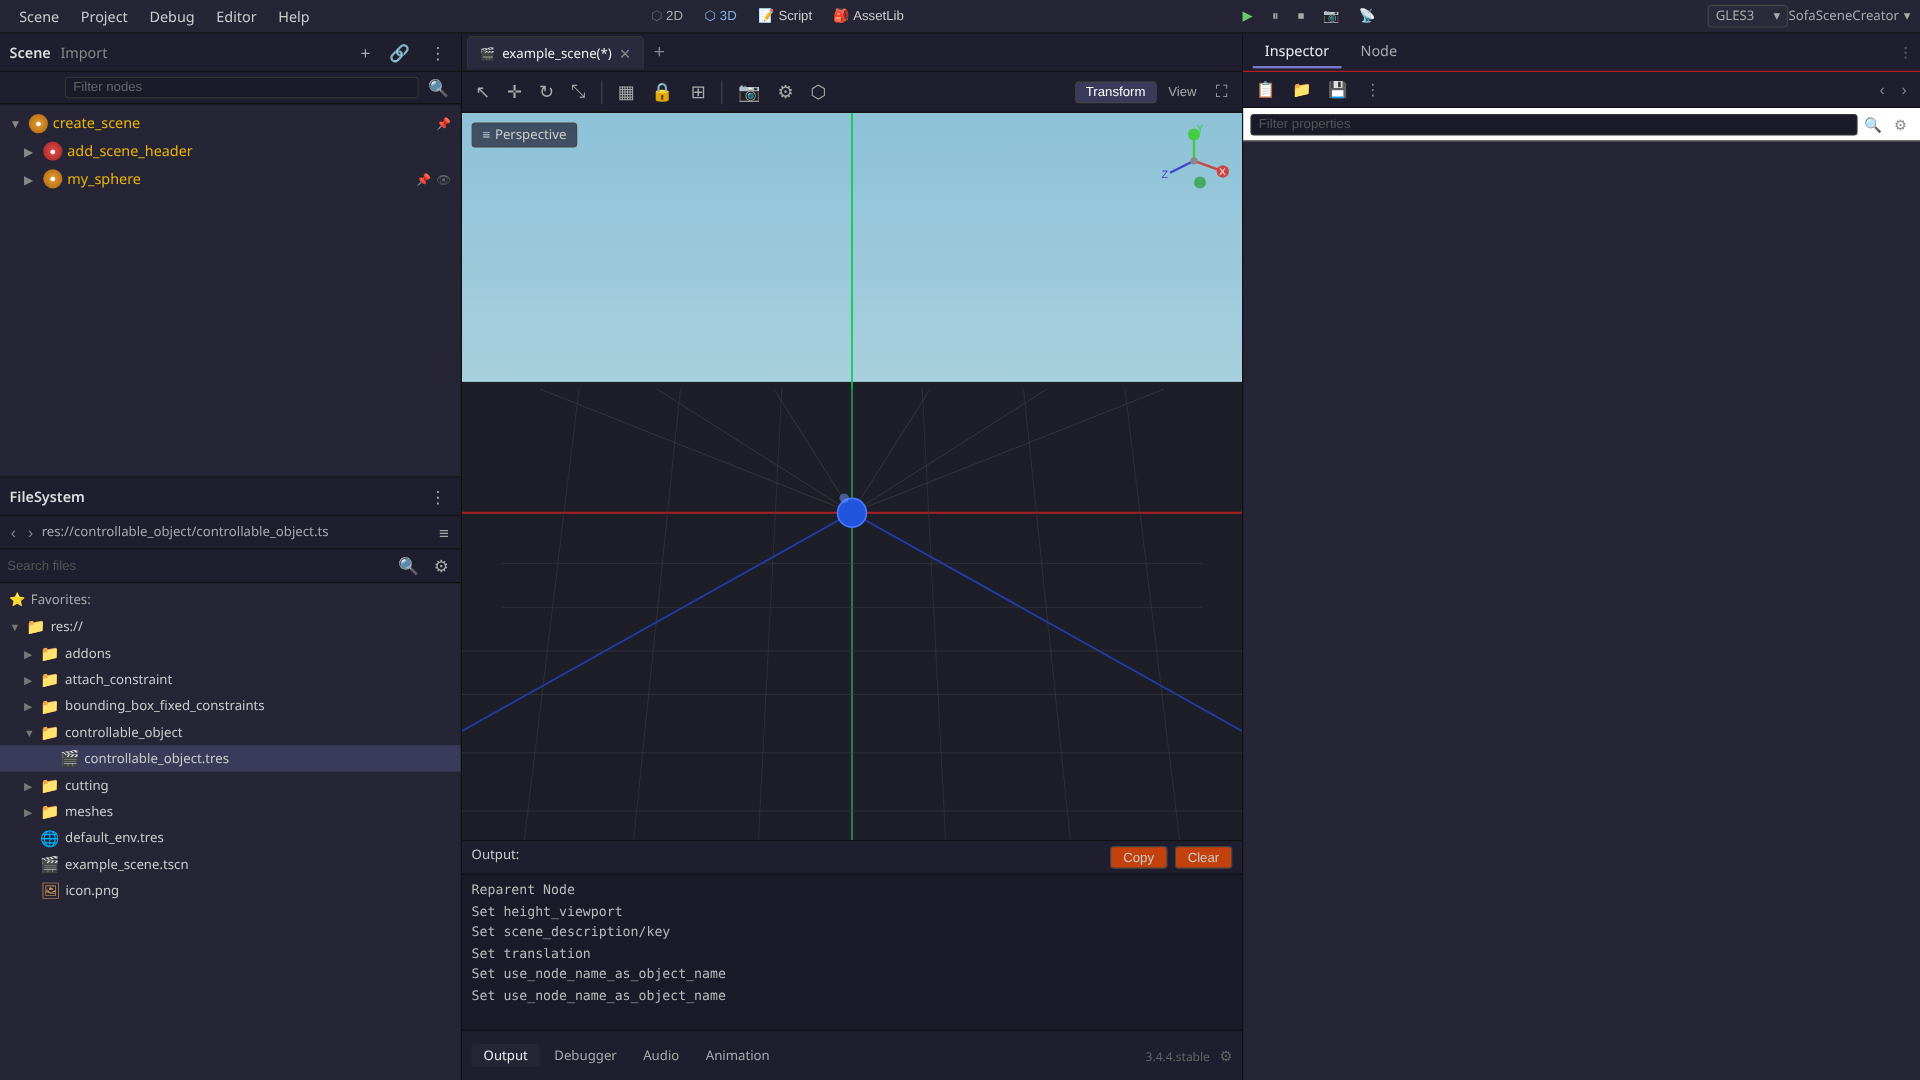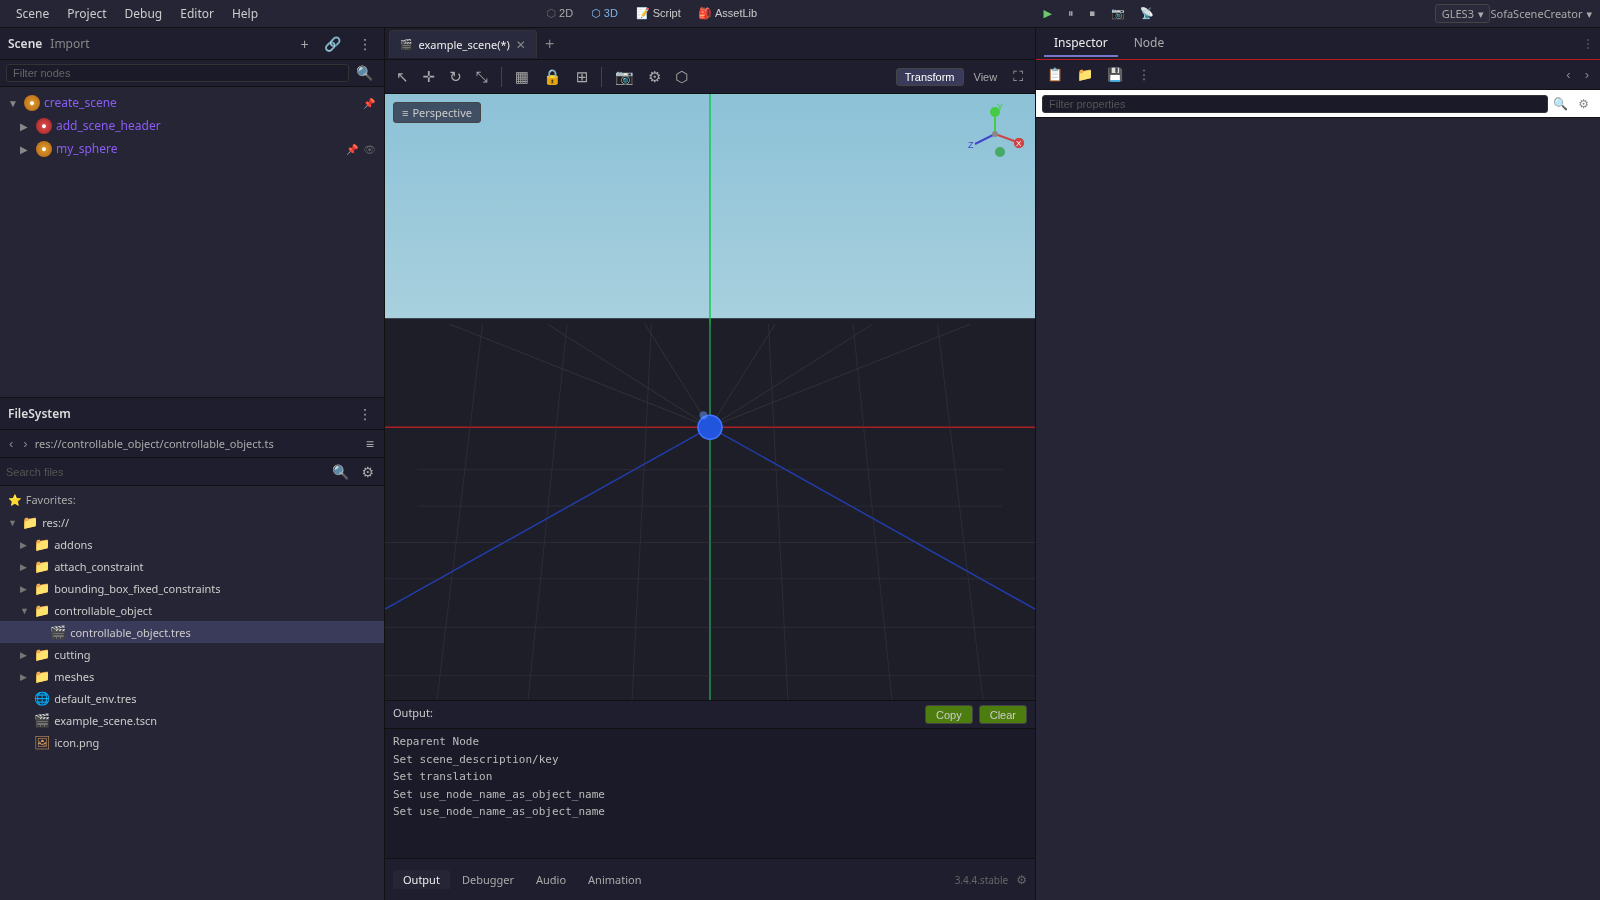--- a/index.html
+++ b/index.html
@@ -47,21 +47,21 @@
     }
     .gles3-badge {
       background: #2a2a3a;
       border: 1px solid #444;
       border-radius: 3px;
       padding: 1px 6px;
       font-size: 11px;
       color: #aaa;
       display: flex;
       align-items: center;
-      gap: 4px;
+      gap: 16px;
     }
     .project-name {
       font-size: 11px;
       color: #aaa;
       display: flex;
       align-items: center;
       gap: 4px;
     }
 
     
@@ -123,20 +123,21 @@
     }
     .filter-input {
       flex: 1;
       background: #1a1a28;
       border: 1px solid #333;
       border-radius: 3px;
       color: #ccc;
       padding: 2px 6px;
       font-size: 11px;
       outline: none;
+      margin-left: 48px;
     }
     .filter-input::placeholder { color: #666; }
 
     .scene-tree {
       flex: 1;
       overflow-y: auto;
       padding: 4px 0;
     }
     .tree-item {
       display: flex;
@@ -156,21 +157,21 @@
       width: 16px;
       height: 16px;
       border-radius: 50%;
       flex-shrink: 0;
       display: flex;
       align-items: center;
       justify-content: center;
     }
     .node-icon-3d { background: radial-gradient(circle, #e0a030, #b06010); }
     .node-icon-red { background: radial-gradient(circle, #e05050, #a02020); }
-    .tree-item .node-label { color: #8b5cf6; font-size: 12px; }
+    .tree-item .node-label { color: #eab308; font-size: 12px; }
     .tree-item .pin-icon { margin-left: auto; color: #666; font-size: 10px; }
     .tree-item .eye-icon { color: #666; font-size: 10px; }
 
     
     .filesystem-section {
       display: flex;
       flex-direction: column;
       flex: 1;
       overflow: hidden;
     }
@@ -402,21 +403,21 @@
       display: flex;
       padding: 4px 8px;
       background: #1e1e2e;
       border-bottom: 1px solid #111;
       height: 28px;
       gap: 6px;
     }
     .output-label { font-size: 11px; color: #ccc; }
     .output-header .spacer { flex: 1; }
     .output-btn {
-      background: #4d7c0f;
+      background: #c2410c;
       border: 1px solid #444;
       border-radius: 3px;
       color: #ccc;
       cursor: pointer;
       font-size: 11px;
       padding: 1px 10px;
     }
     .output-content {
       flex: 1;
       overflow-y: auto;
@@ -854,20 +855,21 @@
 
     <div class="output-panel">
       <div class="output-header">
         <span class="output-label">Output:</span>
         <div class="spacer"></div>
         <button class="output-btn">Copy</button>
         <button class="output-btn">Clear</button>
       </div>
       <div class="output-content">
         <div>Reparent Node</div>
+        <div>Set height_viewport</div>
         <div>Set scene_description/key</div>
         <div>Set translation</div>
         <div>Set use_node_name_as_object_name</div>
         <div>Set use_node_name_as_object_name</div>
 
       </div>
       <div class="output-tabs">
         <div class="output-tab active">Output</div>
         <div class="output-tab">Debugger</div>
         <div class="output-tab">Audio</div>

